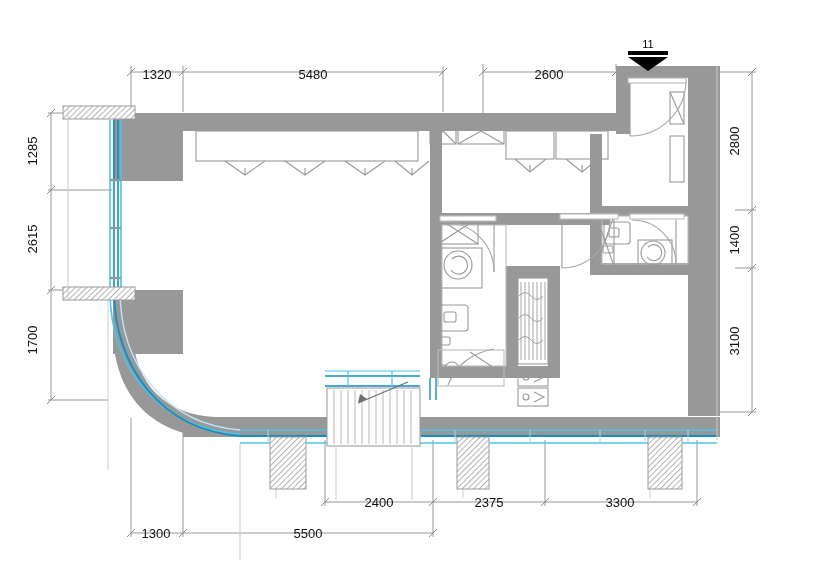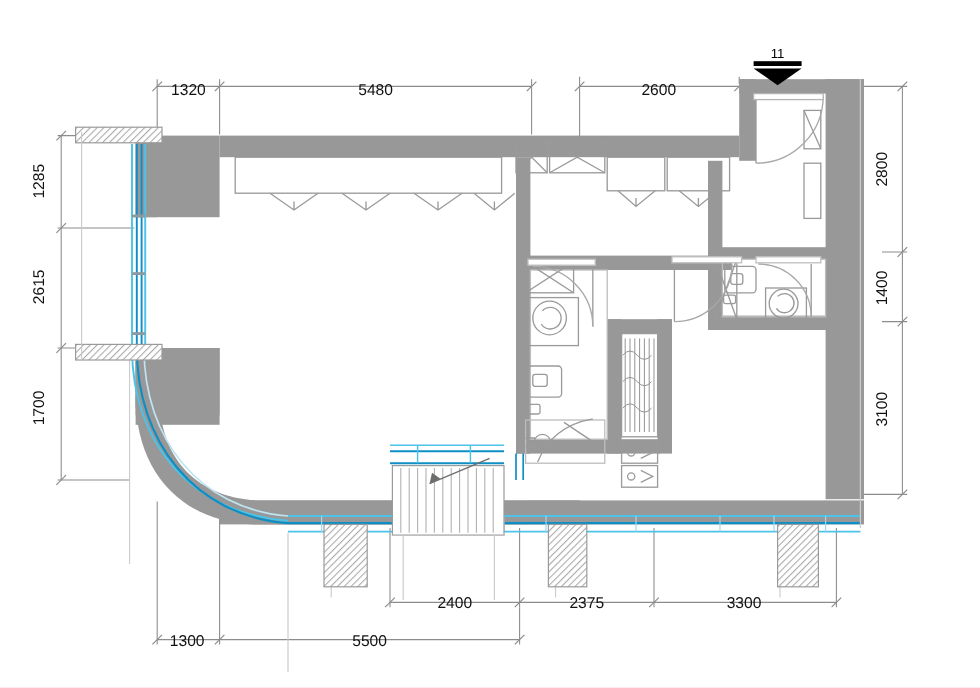--- a/index.html
+++ b/index.html
@@ -1,18 +1,18 @@
 <!DOCTYPE html>
 <html><head>
 <meta charset="utf-8">
 <style>
   html,body{margin:0;padding:0;background:#ffffff;}
   body{width:817px;height:573px;overflow:hidden;
        font-family:"Liberation Sans","DejaVu Sans",sans-serif;color:#1a1a1a;}
-  #stage{position:relative;width:817px;height:573px;background:#f9a8d4;}
+  #stage{position:relative;width:817px;height:573px;background:#fef9c3;}
   svg{display:block;}
   .dimtxt{font-family:"Liberation Sans","DejaVu Sans",sans-serif;font-size:13px;fill:#111;}
   .lvltxt{font-family:"Liberation Sans","DejaVu Sans",sans-serif;font-size:11px;fill:#000;}
 </style>
 </head>
 <body>
 
 <div id="stage">
 <svg width="817" height="573" viewBox="0 0 817 573" xmlns="http://www.w3.org/2000/svg">
 

